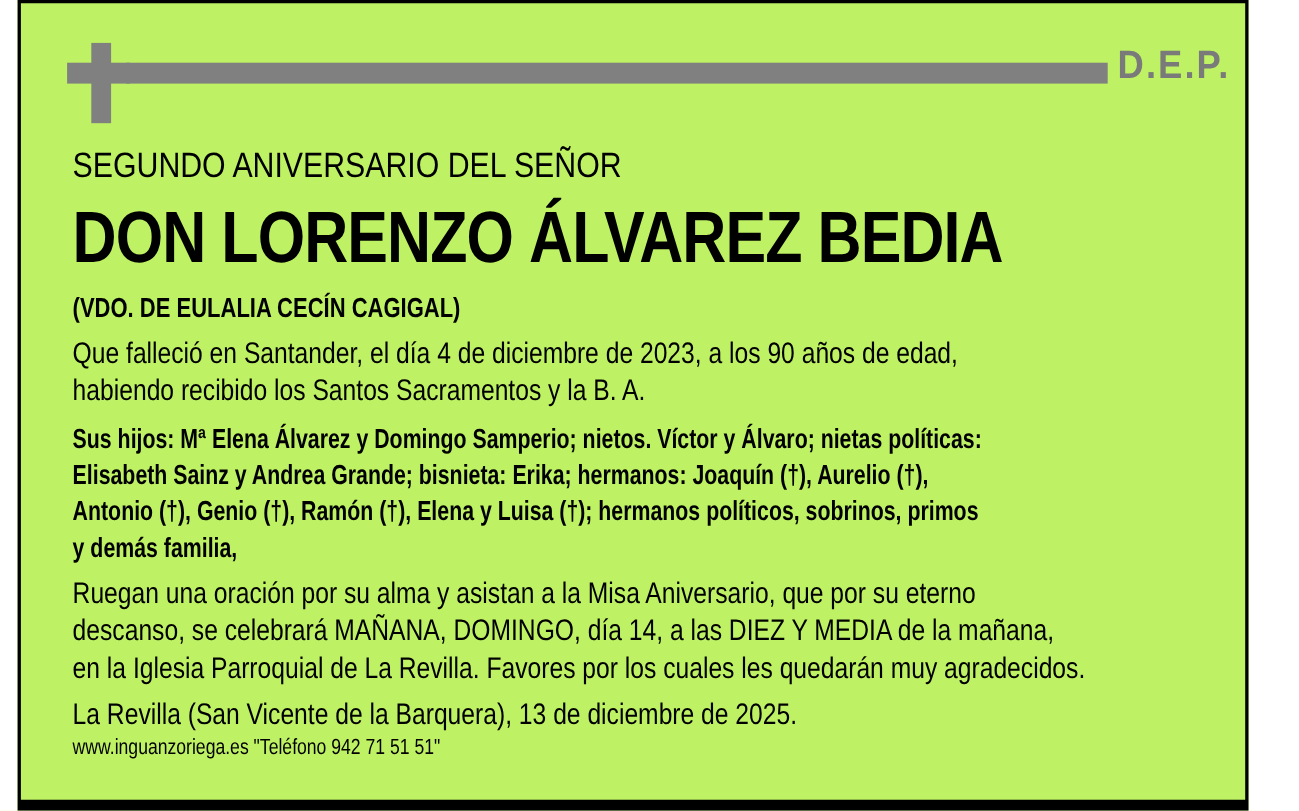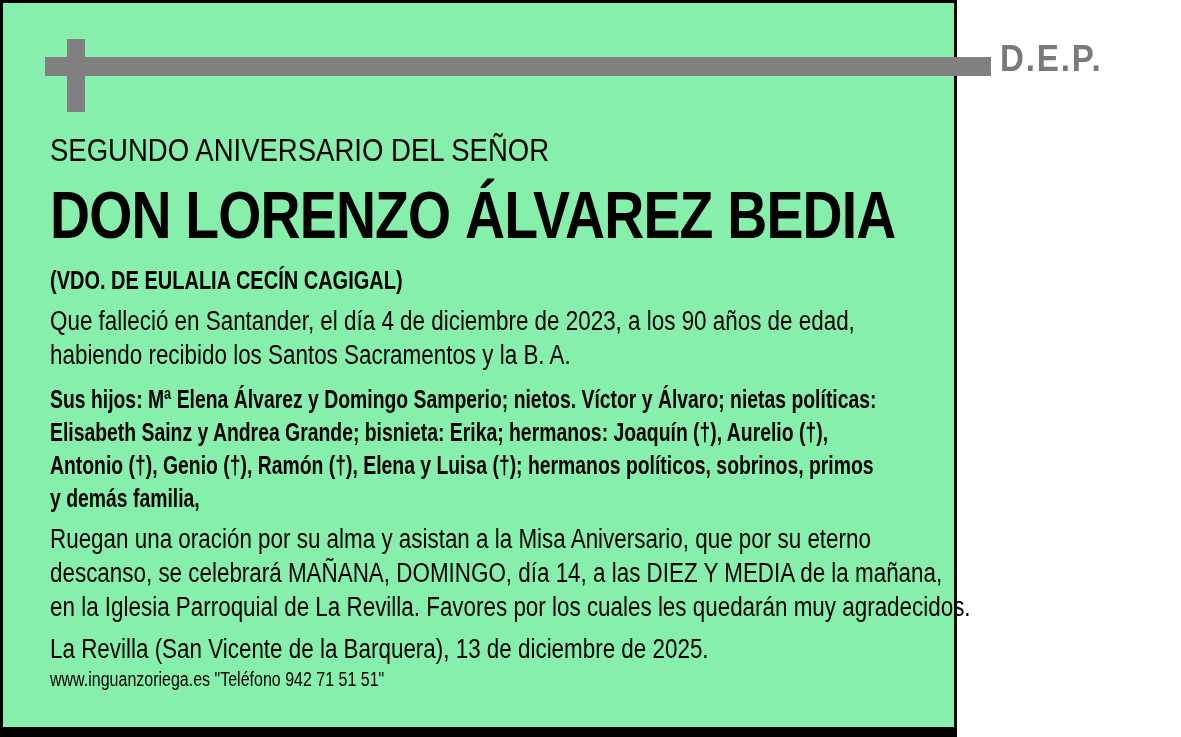--- a/index.html
+++ b/index.html
@@ -1,20 +1,20 @@
 <!DOCTYPE html>
 <html><head>
 <meta charset="utf-8">
 <style>
   html, body { margin: 0; padding: 0; background: #ffffff; }
   body { width: 1181px; height: 737px; overflow: hidden; position: relative; font-family: "Liberation Sans", "DejaVu Sans", sans-serif; color: #000; }
   .frame {
-    position: absolute; left: 0; top: 0; width: 957px; height: 737px; box-sizing: border-box;
+    position: absolute; left: 16px; top: 0; width: 1119px; height: 737px; box-sizing: border-box;
     border-left: 3px solid #000; border-top: 3px solid #000; border-right: 3px solid #000;
-    border-bottom: 10px solid #000; background: #86efac;
+    border-bottom: 10px solid #000; background: #bef264;
   }
   .cross-v { position: absolute; left: 64px; top: 36px; width: 18px; height: 73px; background: #808080; }
   .cross-h { position: absolute; left: 42px; top: 54px; width: 57px; height: 19px; background: #808080; }
   .rule { position: absolute; left: 96px; top: 54px; width: 892px; height: 19px; background: #808080; }
   .dep { position: absolute; left: 997px; top: 36px; font-size: 36px; font-weight: bold; color: #7a7a7a; letter-spacing: 2px; line-height: 40px; transform: scaleX(0.92); transform-origin: left center; }
   .line { position: absolute; left: 47px; white-space: nowrap; transform-origin: left center; }
   .subtitle { top: 128px; font-size: 32px; line-height: 38px; transform: scaleX(0.86); }
   .name { top: 176px; font-size: 66px; line-height: 72px; font-weight: bold; letter-spacing: -1px; transform: scaleX(0.84); }
   .widow { top: 262px; font-size: 25px; line-height: 30px; font-weight: bold; transform: scaleX(0.80); }
   .p-body { font-size: 27px; line-height: 30px; transform: scaleX(0.83); }

